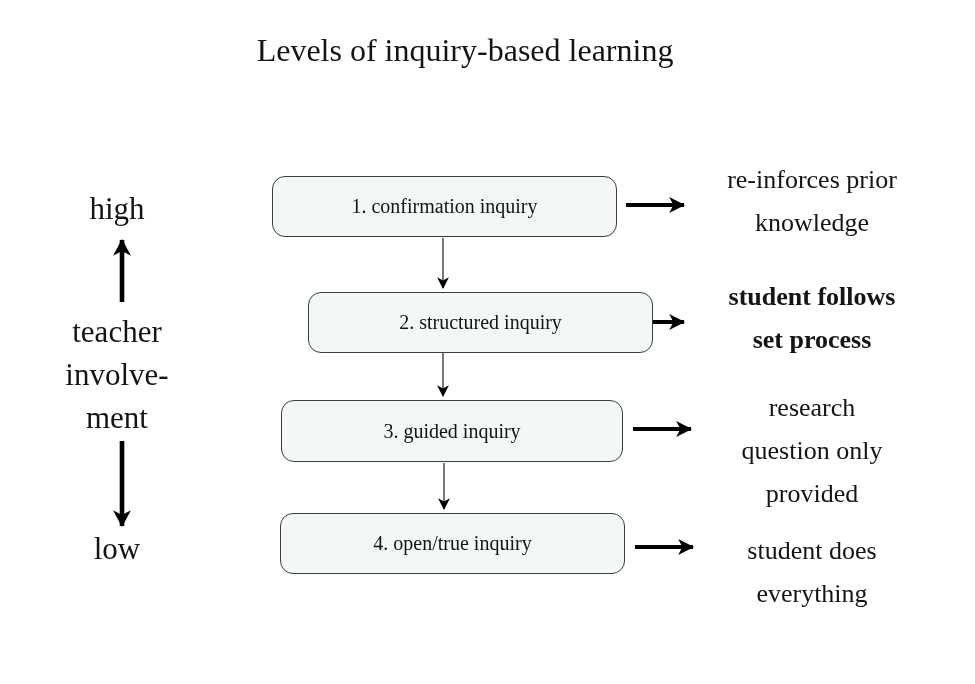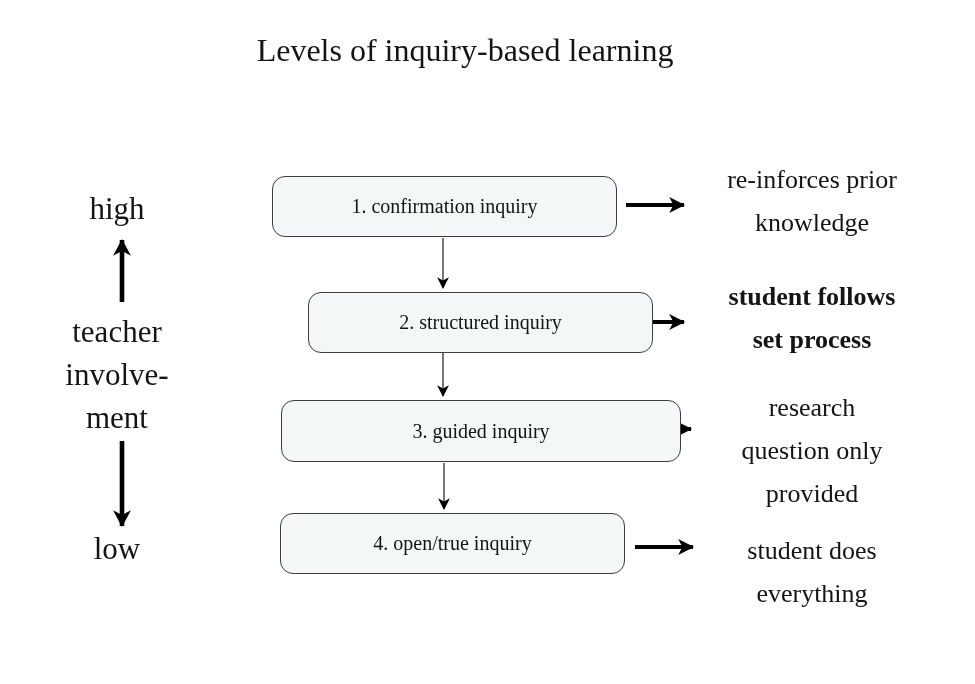--- a/index.html
+++ b/index.html
@@ -108,21 +108,21 @@
     <line class="pointer" x1="633" y1="429" x2="691" y2="429" marker-end="url(#head-thick)"></line>
     <line class="pointer" x1="635" y1="547" x2="693" y2="547" marker-end="url(#head-thick)"></line>
   </svg>
 
   <div class="level-box" style="left:272px; top:176px; width:345px; height:61px;">
     <span>1. confirmation inquiry</span>
   </div>
   <div class="level-box" style="left:284px; top:292px; width:345px; height:61px;margin-left:24px;">
     <span>2. structured inquiry</span>
   </div>
-  <div class="level-box" style="left:281px; top:400px; width:400px; height:62px;">
+  <div class="level-box" style="left:281px; top:400px; width:342px; height:62px;">
     <span>3. guided inquiry</span>
   </div>
   <div class="level-box" style="left:280px; top:513px; width:345px; height:61px;">
     <span>4. open/true inquiry</span>
   </div>
 
   <div class="desc" style="top:158px;">
     <div>re-inforces prior</div>
     <div>knowledge</div>
   </div>

